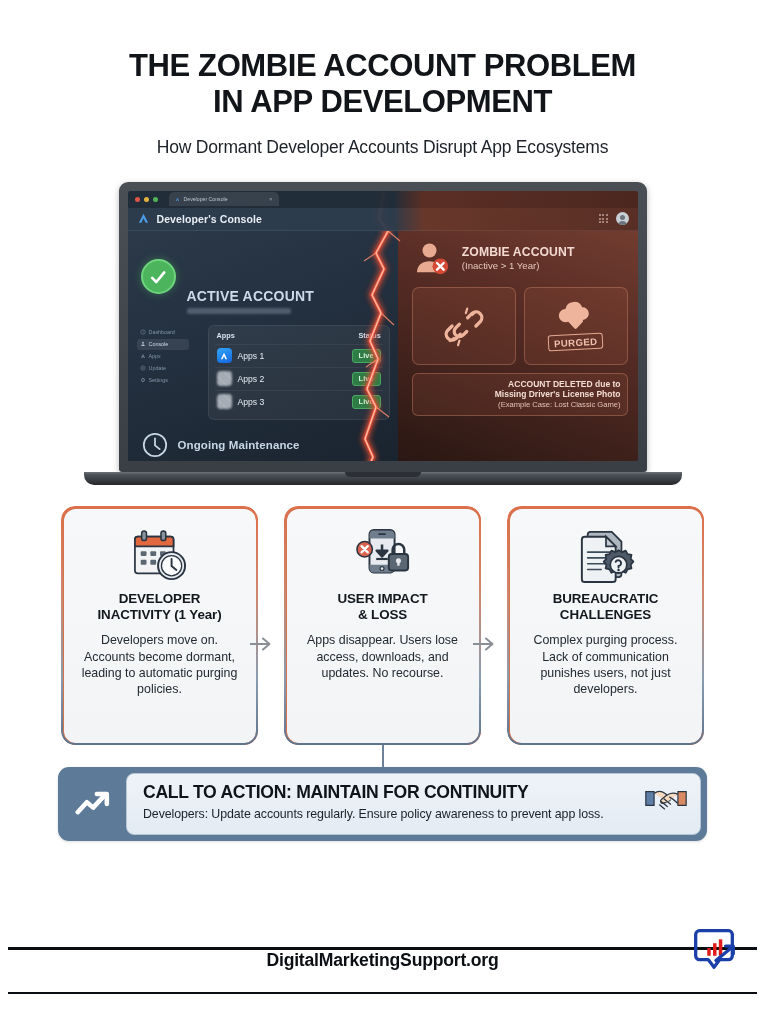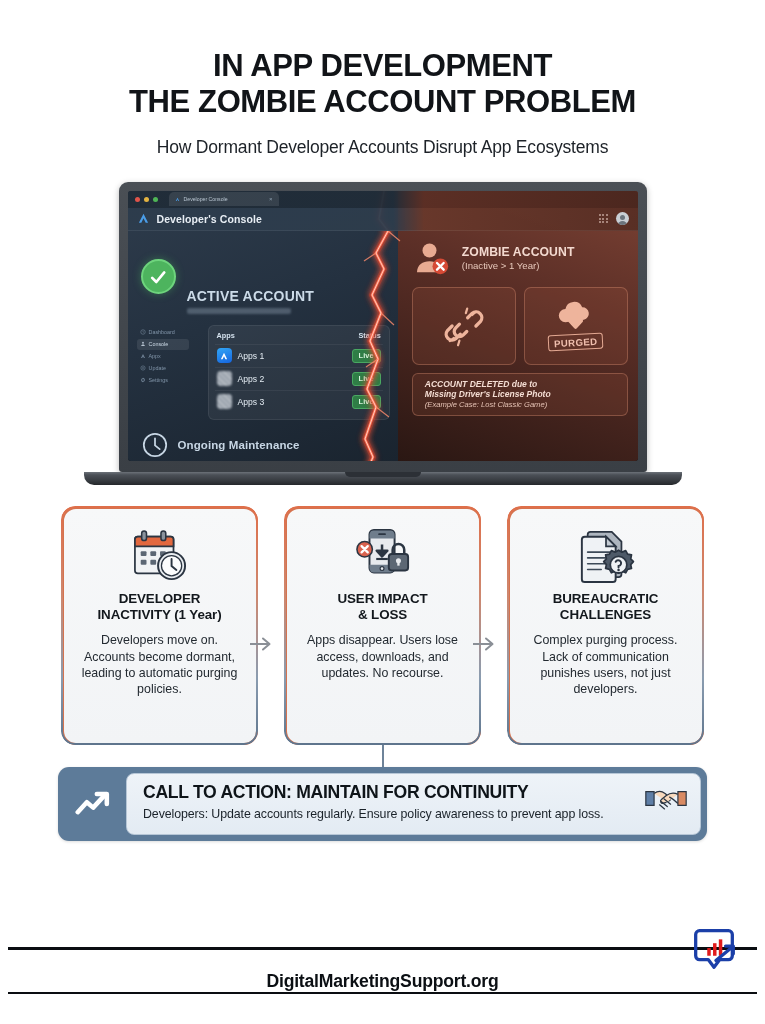--- a/index.html
+++ b/index.html
@@ -137,22 +137,22 @@
     flex: 1; height: 78px; border-radius: 7px;
     background: rgba(200,110,80,.13); border: 1px solid rgba(226,150,120,.35);
     display: flex; flex-direction: column; align-items: center; justify-content: center; gap: 3px;
   }
   .purged-stamp {
     font-size: 9.6px; font-weight: bold; color: #f0bfae; letter-spacing: .4px;
     border: 1.6px solid #e3a892; border-radius: 3px; padding: 1.5px 5px;
     transform: rotate(-3deg);
   }
   .delete-note {
-    margin-top: 8px; border-radius: 6px; text-align: left; padding: 5px 12px 6px;
-    background: rgba(200,110,80,.13); border: 1px solid rgba(226,150,120,.35); font-style: italic;
+    margin-top: 8px; border-radius: 6px; text-align: right; padding: 5px 6px 6px;
+    background: rgba(200,110,80,.13); border: 1px solid rgba(226,150,120,.35);
   }
   .dn1 { font-size: 8.5px; font-weight: bold; color: #f4ddd3; }
   .dn2 { font-size: 8.5px; font-weight: bold; color: #f4ddd3; }
   .dn3 { font-size: 7.6px; color: #e6c3b5; margin-top: 1.5px; }
 
   
   .laptop-base {
     width: 598px; height: 13px; margin-top: 0;
     background: linear-gradient(180deg,#6c7279 0%,#4b5057 22%,#35393e 70%,#24272b 100%);
     border-radius: 0 0 10px 10px;
@@ -211,31 +211,31 @@
     padding: 8px 16px; display: flex; flex-direction: column; justify-content: flex-start;
     position: relative;
   }
   .cta-title { font-size: 17.6px; font-weight: bold; color: #0e1419; letter-spacing: -.3px; }
   .cta-sub { font-size: 12.4px; color: #1a2229; margin-top: 4px; letter-spacing: -.1px; }
   .handshake { position: absolute; right: 12px; top: 8px; }
 
   
   .footer { position: absolute; left: 0; right: 0; bottom: 30px; }
   .rule { height: 2.4px; background: #0a0d11; margin: 0 8px; }
-  .footer-mid { height: 42px; display: flex; align-items: flex-end; justify-content: center; position: relative; }
+  .footer-mid { height: 42px; display: flex; align-items: flex-start; justify-content: center; position: relative; }
   .footer-text { font-size: 17.6px; font-weight: bold; color: #0b0f13; letter-spacing: -.2px; }
   .footer-logo { position: absolute; right: 24px; top: -28px; }
 </style>
 </head>
 <body>
 
 <div class="header">
   <div class="title">
+    <div>THE ZOMBIE ACCOUNT PROBLEM</div>
     <div>IN APP DEVELOPMENT</div>
-    <div>THE ZOMBIE ACCOUNT PROBLEM</div>
   </div>
   <div class="subtitle">How Dormant Developer Accounts Disrupt App Ecosystems</div>
 </div>
 
 <div class="laptop-wrap">
   <div class="laptop-lid">
     <div class="screen">
 
       <div class="screen-left"></div>
       <div class="screen-right"></div>

